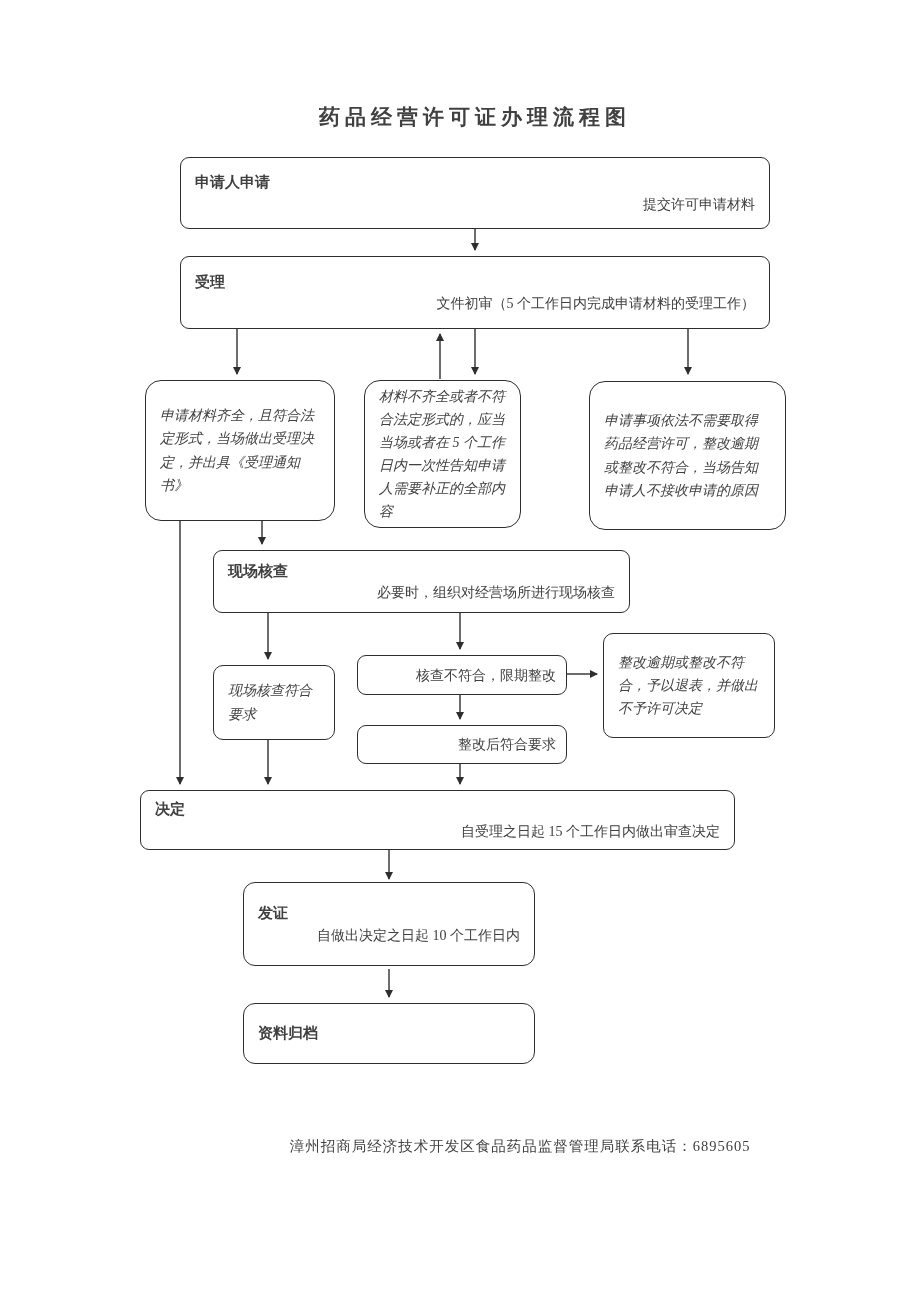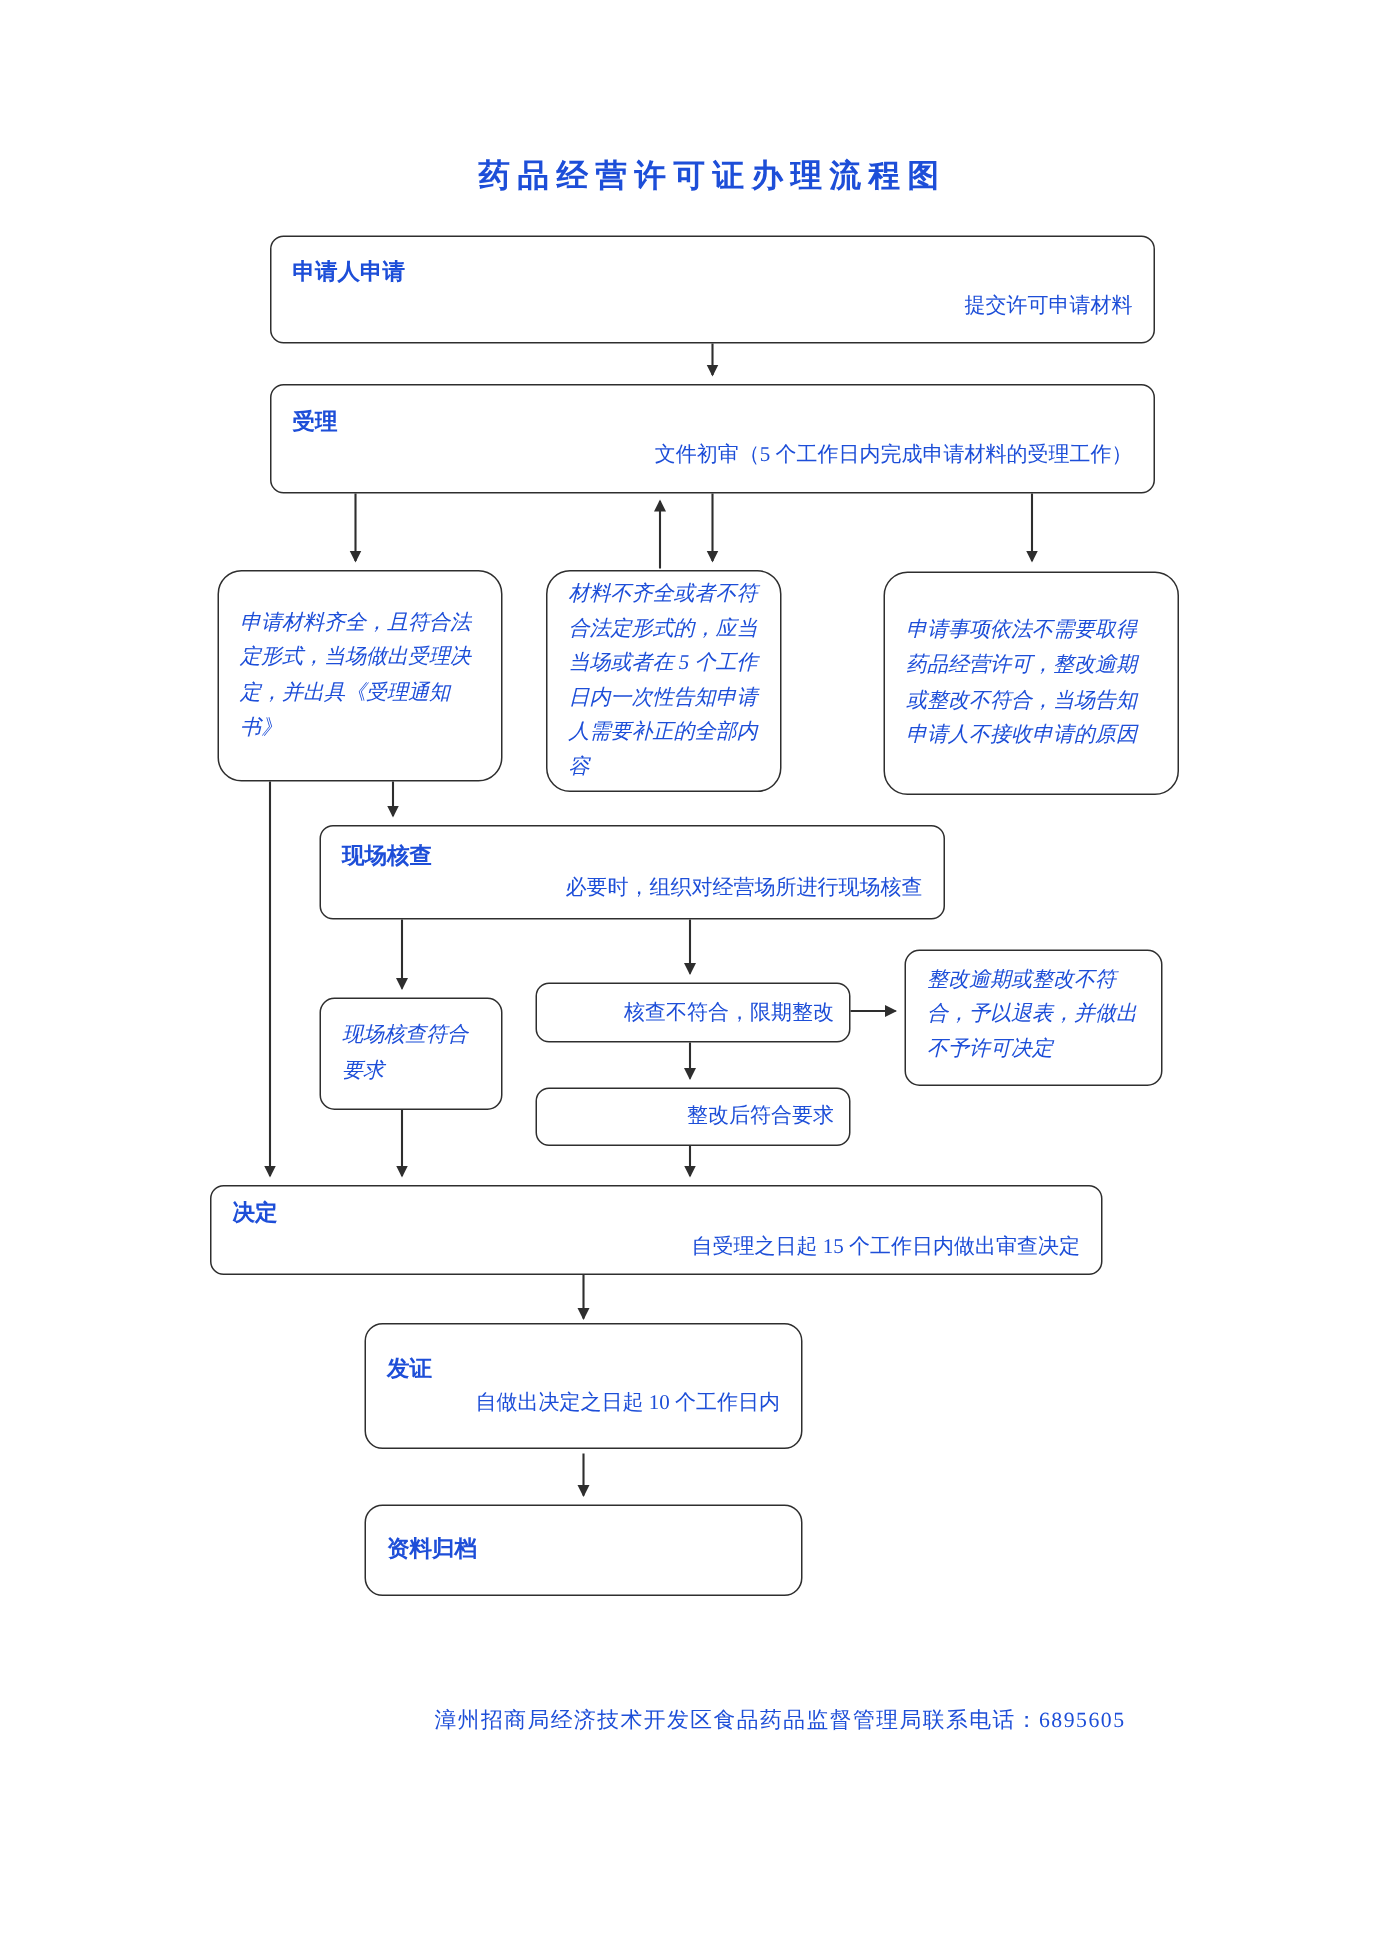--- a/index.html
+++ b/index.html
@@ -6,21 +6,21 @@
     margin: 0;
     padding: 0;
     background: #ffffff;
   }
   .page {
     position: relative;
     width: 920px;
     height: 1301px;
     background: #ffffff;
     font-family: "Liberation Serif", "DejaVu Serif", serif;
-    color: #1d4ed8;
+    color: #404040;
     overflow: hidden;
     border-radius: 16px;
   }
   .title {
     position: absolute;
     top: 103px;
     left: 475px;
     transform: translateX(-50%);
     font-size: 21px;
     font-weight: bold;
@@ -136,21 +136,21 @@
   </div>
 
   <div class="node blob" style="left:213px; top:665px; width:122px; height:75px; border-radius:10px;">
     <div class="body">现场核查符合要求</div>
   </div>
 
   <div class="node small" style="left:357px; top:655px; width:210px; height:40px;">
     <div class="body">核查不符合，限期整改</div>
   </div>
 
-  <div class="node blob" style="left:603px; top:633px; width:172px; height:91px; border-radius:10px;justify-content:flex-end;">
+  <div class="node blob" style="left:603px; top:633px; width:172px; height:105px; border-radius:10px;">
     <div class="body">整改逾期或整改不符合，予以退表，并做出不予许可决定</div>
   </div>
 
   <div class="node small" style="left:357px; top:725px; width:210px; height:39px;">
     <div class="body">整改后符合要求</div>
   </div>
 
   <div class="node wide" style="left:140px; top:790px; width:595px; height:60px;">
     <div class="heading">决定</div>
     <div class="body">自受理之日起 15 个工作日内做出审查决定</div>

